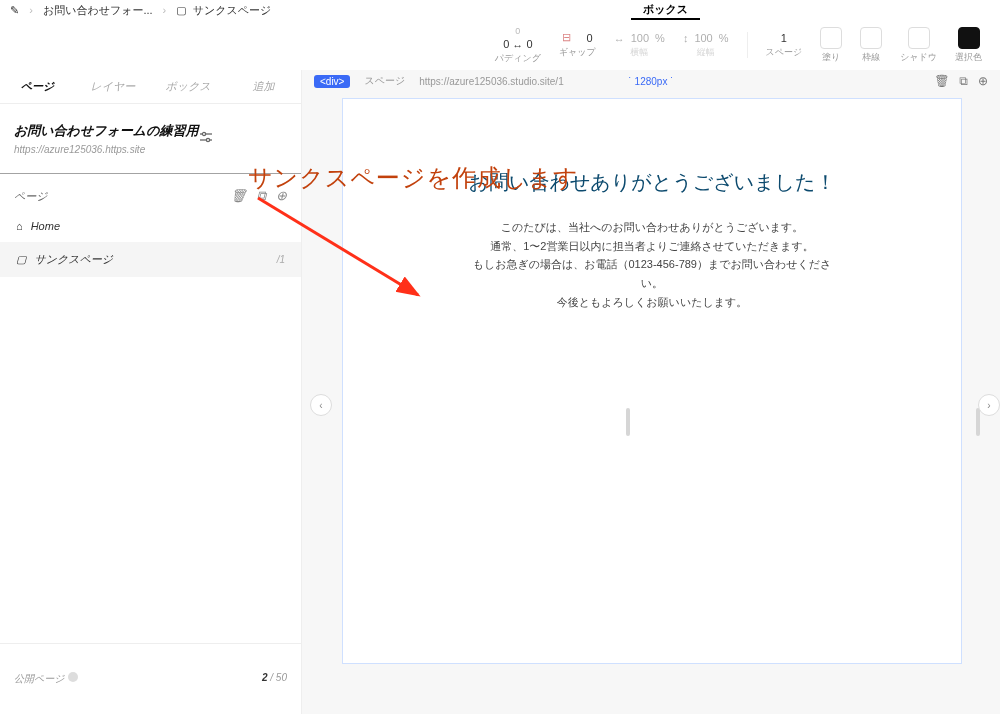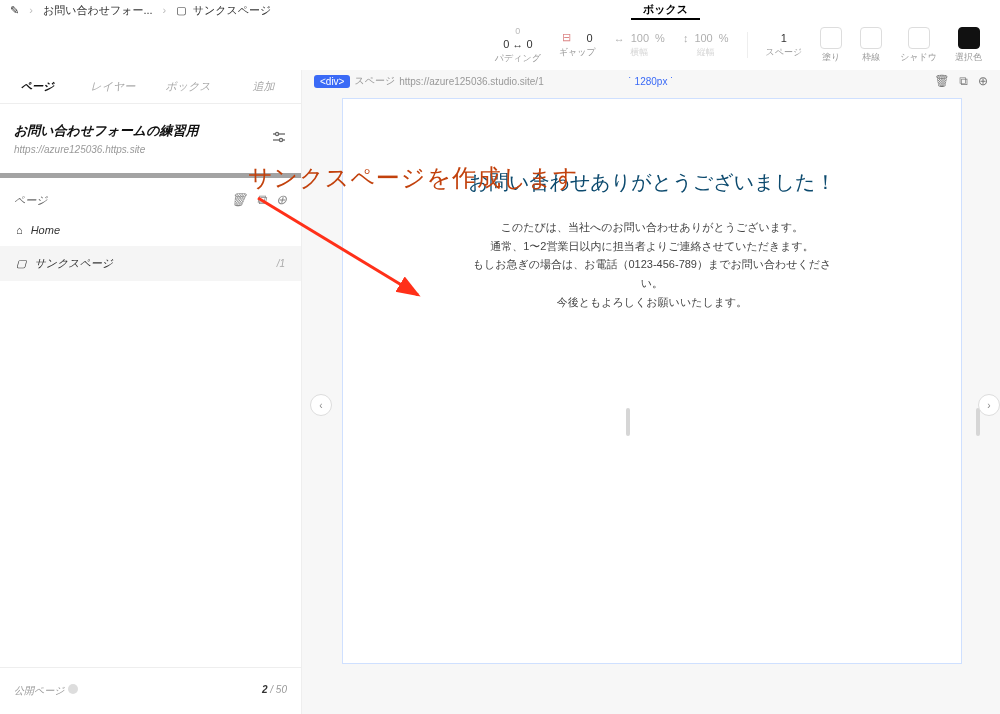--- a/index.html
+++ b/index.html
@@ -18,36 +18,36 @@
 .swatch.black { background:#111; border-color:#111; }
 .propdivider { width:1px; height:26px; background:#eee; }
 
 
 .main { display:flex; height:644px; }
 .sidebar { width:302px; background:#fff; border-right:1px solid #eee; display:flex; flex-direction:column;font-style:italic; }
 .sidetabs { display:flex; height:34px; border-bottom:1px solid #eee; font-size:11px; color:#aaa; }
 .sidetabs div { flex:1; display:flex; align-items:center; justify-content:center; cursor:pointer; }
 .sidetabs div.active { color:#111; font-weight:600; }
 
-.proj { padding:18px 14px; display:flex; align-items:center; justify-content:space-between; border-bottom:5px solid #a3a3a3; }
+.proj { padding:18px 14px; display:flex; align-items:center; border-bottom:1px solid #a3a3a3; }
 .proj .title { font-size:13px; font-weight:700; color:#111; }
 .proj .url { font-size:10px; color:#999; margin-top:4px; }
 .sliders { font-size:14px; color:#666; }
 
 .pages-head { padding:14px 14px 6px; display:flex; align-items:center; justify-content:space-between; font-size:11px; color:#666; }
 .pages-head .icons { display:flex; gap:10px; color:#888; font-size:13px; }
 .page-row { padding:10px 16px; font-size:11px; color:#333; display:flex; align-items:center; gap:8px; cursor:pointer; }
 .page-row.sel { background:#f5f5f5; }
 .page-row .slug { margin-left:auto; color:#aaa; font-size:10px; }
 
-.sidefoot { margin-top:auto; padding:16px 14px; font-size:10px; color:#999; display:flex; justify-content:space-between; border-top:1px solid #eee; }
+.sidefoot { margin-top:auto; padding:28px 14px; font-size:10px; color:#999; display:flex; justify-content:space-between; border-top:1px solid #eee; }
 
 
 .canvas { flex:1; background:#f7f7f7; position:relative; }
-.canvas-head { height:22px; display:flex; align-items:center; gap:4px; padding:0 12px; font-size:10px; color:#999; position:relative; }
+.canvas-head { height:22px; display:flex; align-items:center; gap:14px; padding:0 12px; font-size:10px; color:#999; position:relative; }
 .tag { background:#3a6af6; color:#fff; border-radius:3px; padding:1px 6px; font-size:10px; }
 .canvas-head .ruler { position:absolute; left:50%; transform:translateX(-50%); color:#3a6af6; font-size:10px; }
 .canvas-head .tools { margin-left:auto; display:flex; gap:10px; color:#777; font-size:12px; }
 
 .artboard { position:absolute; left:40px; top:28px; right:38px; bottom:50px; background:#fff; border:1px solid #cfe0ff; }
 .artboard .inner { padding:70px 90px 40px; text-align:center; }
 .artboard h1 { font-size:20px; color:#0c4a6e; font-weight:400; margin-bottom:22px; }
 .artboard p { font-size:11px; color:#444; text-align:center; max-width:380px; margin:0 auto; line-height:1.7; }
 
 

